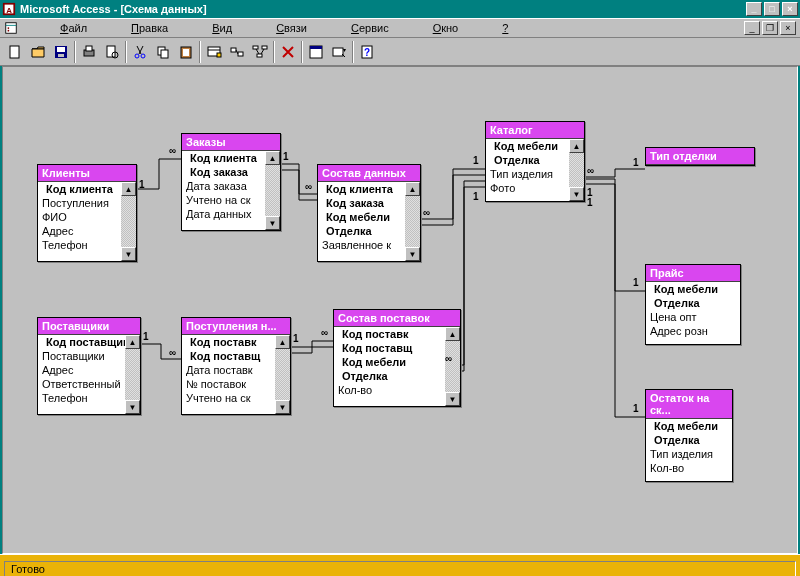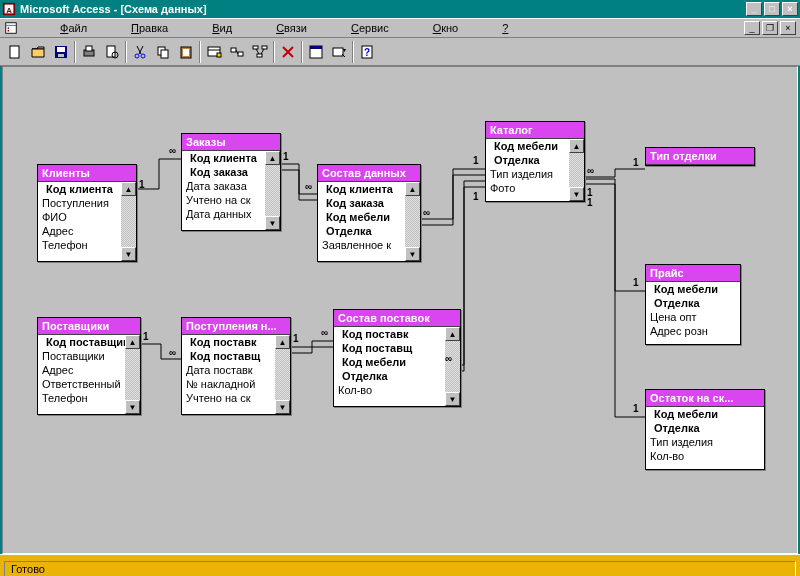--- a/index.html
+++ b/index.html
@@ -260,21 +260,21 @@
         <div class="tbl-title">Прайс</div>
         <div class="tbl-body" style="height: 62px;">
           <div class="tbl-list" style="margin-right: 0px;">
             <div class="fld bold">Код мебели</div>
             <div class="fld bold">Отделка</div>
             <div class="fld">Цена опт</div>
             <div class="fld">Адрес розн</div>
           </div>
         </div>
       </div>
-      <div class="tbl" style="left: 640px; top: 320px; width: 120px;">
+      <div class="tbl" style="left: 640px; top: 320px; width: 88px;">
         <div class="tbl-title">Остаток на ск...</div>
         <div class="tbl-body" style="height: 62px;">
           <div class="tbl-list" style="margin-right: 0px;">
             <div class="fld bold">Код мебели</div>
             <div class="fld bold">Отделка</div>
             <div class="fld">Тип изделия</div>
             <div class="fld">Кол-во</div>
           </div>
         </div>
       </div>
@@ -295,21 +295,21 @@
           </div>
         </div>
       </div>
       <div class="tbl" style="left: 176px; top: 248px; width: 110px;">
         <div class="tbl-title">Поступления н...</div>
         <div class="tbl-body" style="height: 79px;">
           <div class="tbl-list" style="margin-right: 15px;">
             <div class="fld bold">Код поставк</div>
             <div class="fld bold">Код поставщ</div>
             <div class="fld">Дата поставк</div>
-            <div class="fld">№ накладной</div>
+            <div class="fld">№ поставок</div>
             <div class="fld">Учтено на ск</div>
           </div>
           <div class="sb">
             <div class="sb-btn">▲</div>
             <div class="sb-track"></div>
             <div class="sb-btn">▼</div>
           </div>
         </div>
       </div>
       <div class="tbl" style="left: 328px; top: 240px; width: 128px;">

